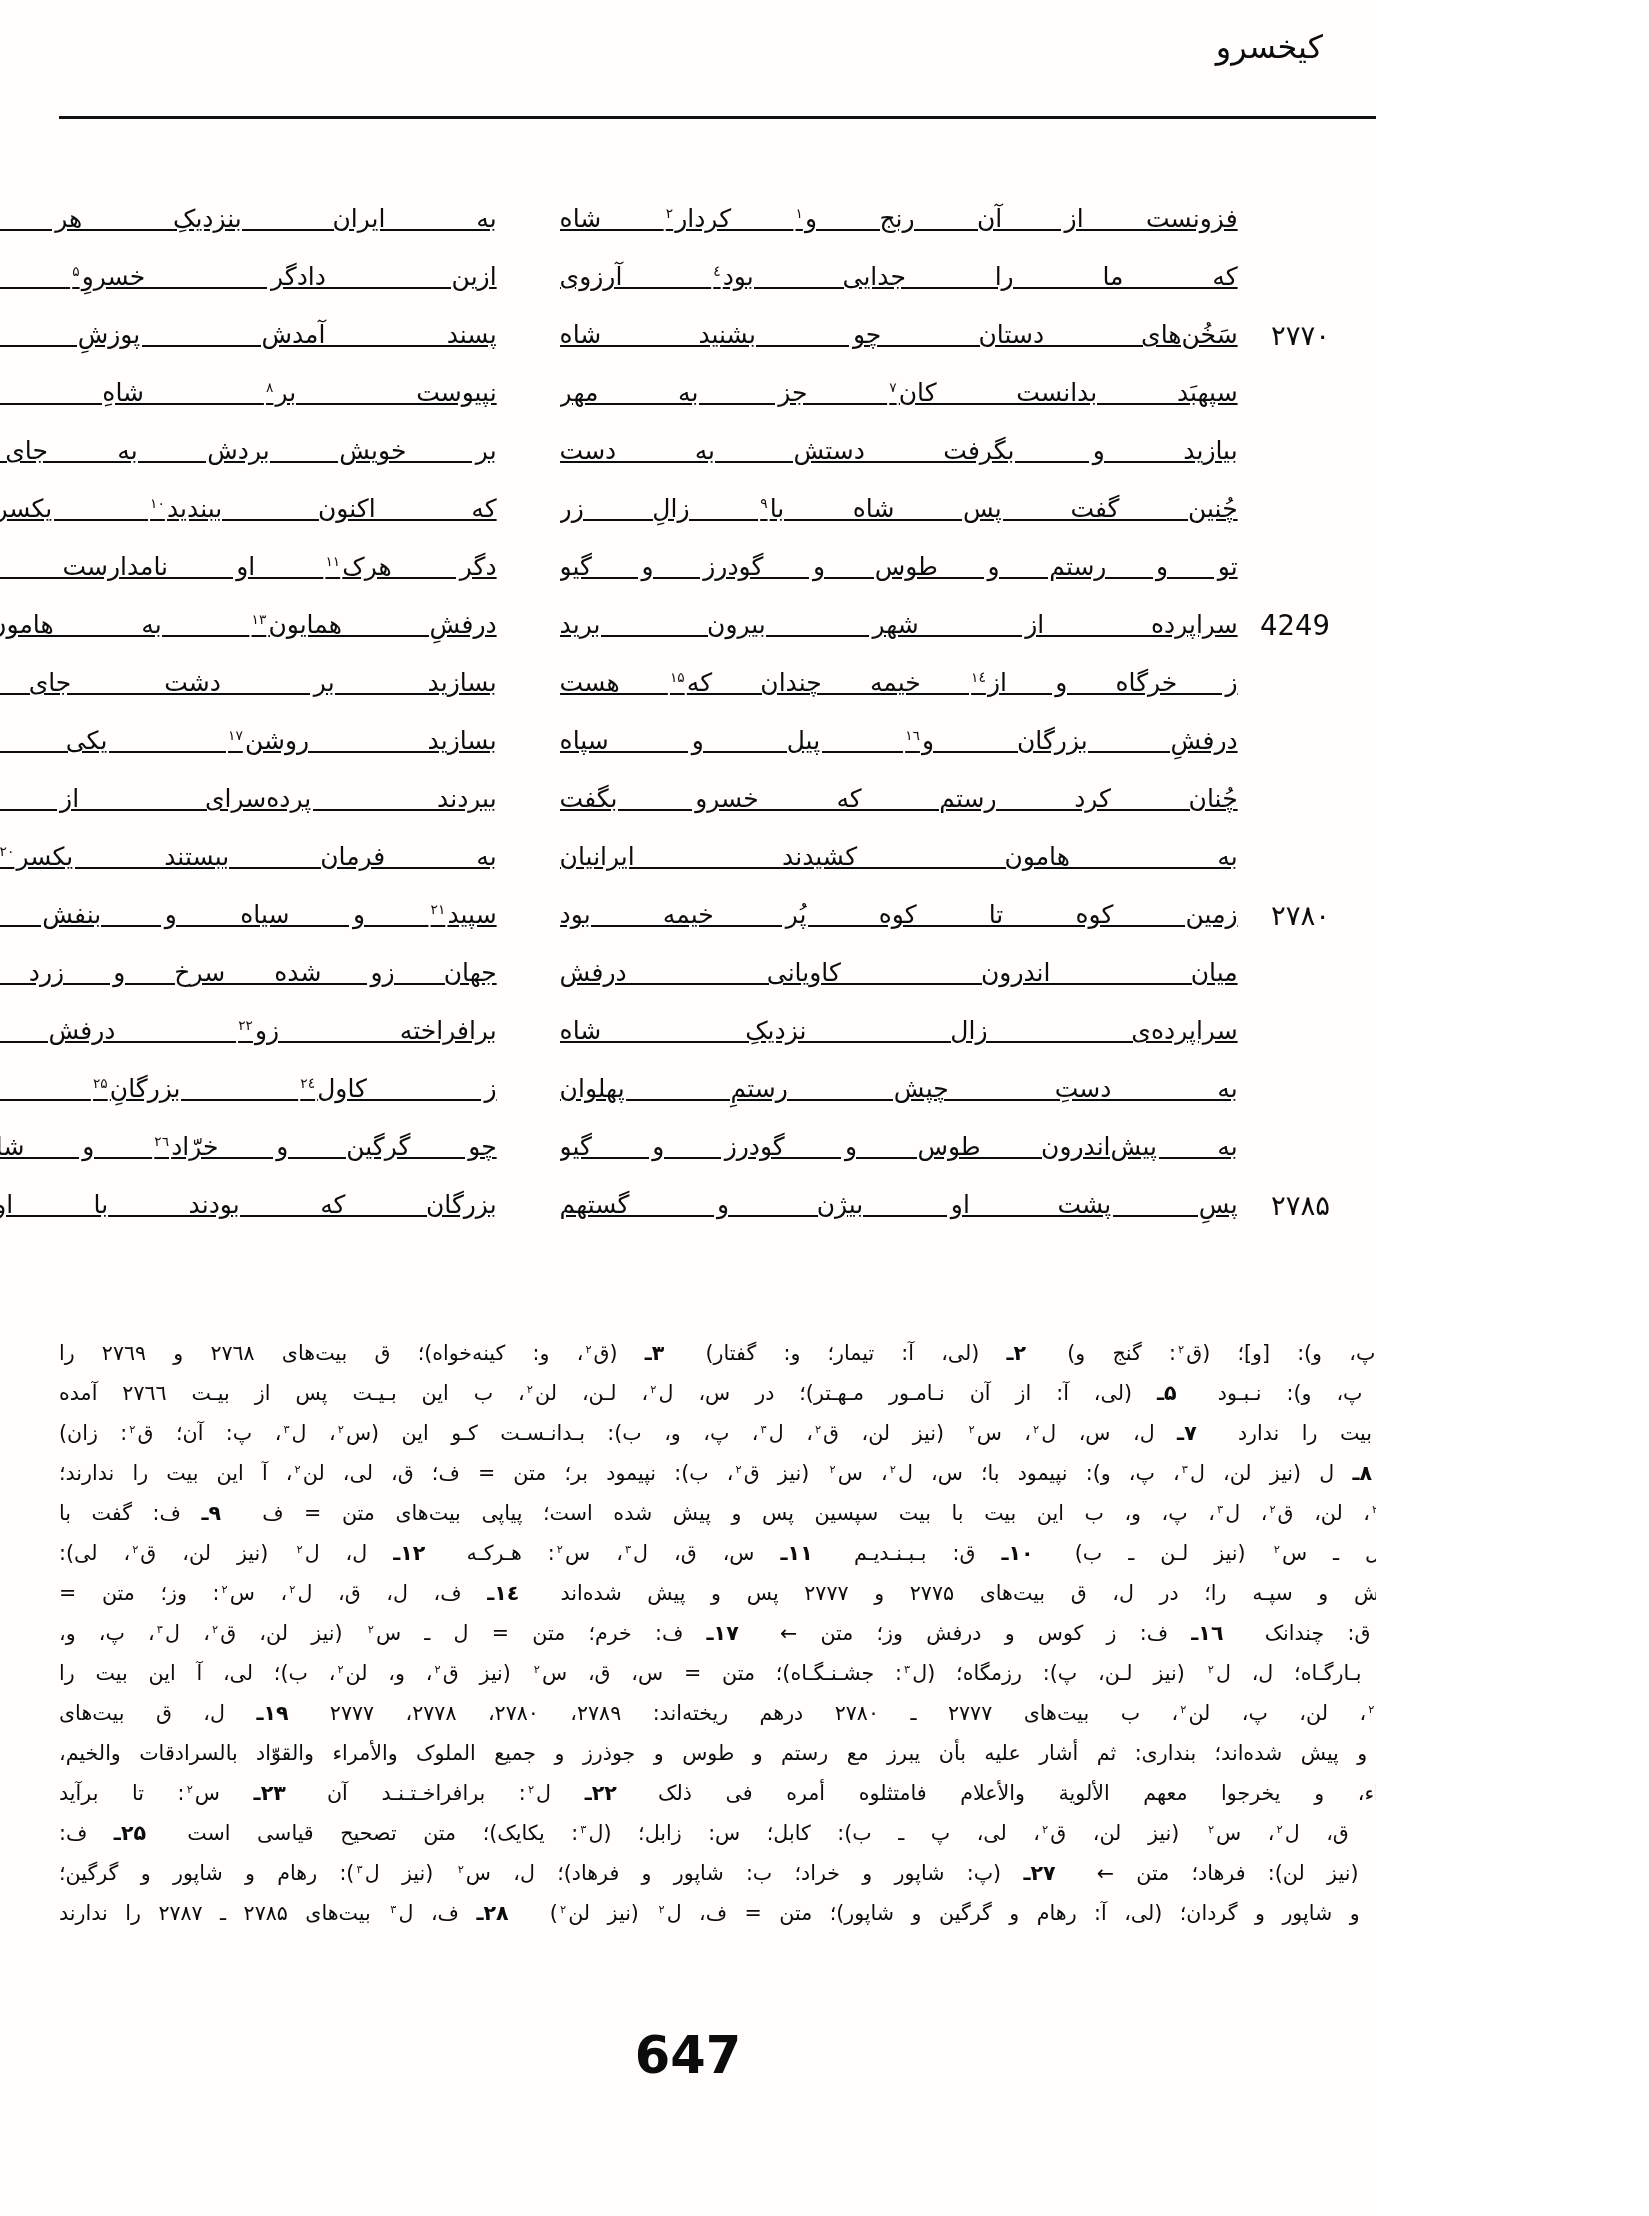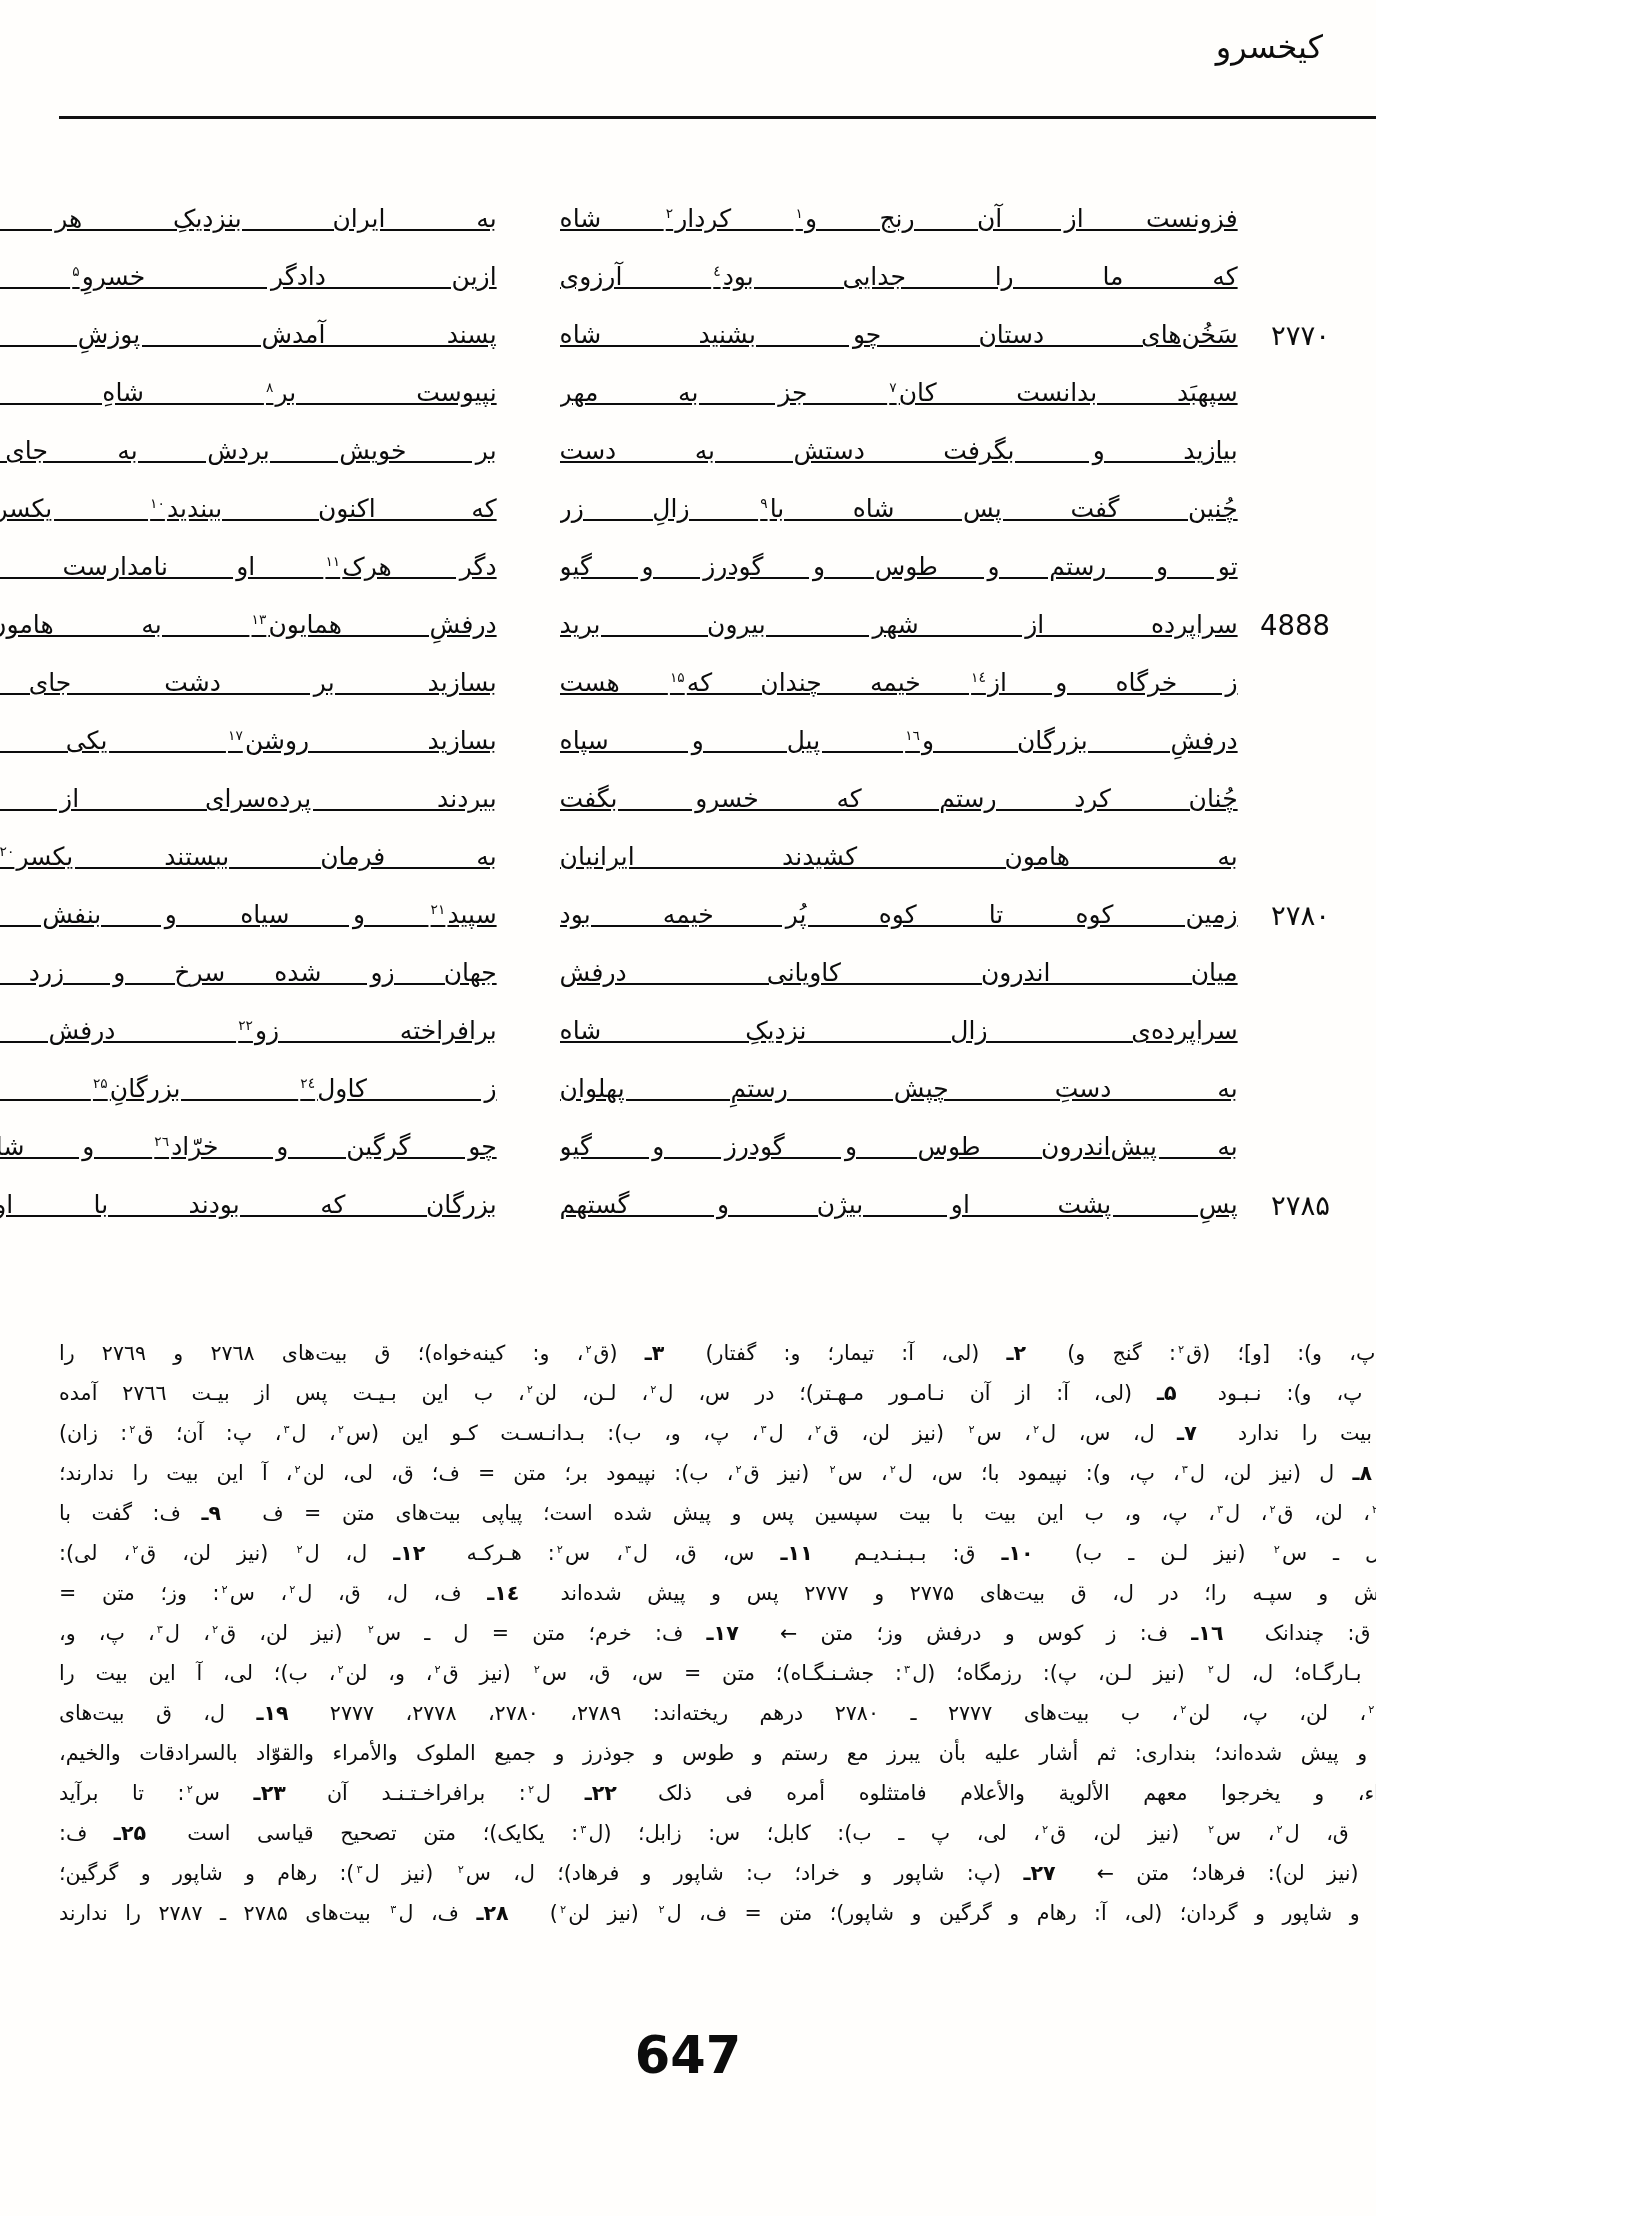--- a/index.html
+++ b/index.html
@@ -141,21 +141,21 @@
     </div>
 
     <div class="verse-row">
       <div class="verse-num"></div>
       <div class="hem hem-first">تو و رستم و طوس و گودرز و گیو</div>
       <div class="row-spacer"></div>
       <div class="hem hem-second">دگر هرک<sup>۱۱</sup> او نامدارست و<sup>۱۲</sup> نیو،</div>
     </div>
 
     <div class="verse-row">
-      <div class="verse-num">4888</div>
+      <div class="verse-num">4249</div>
       <div class="hem hem-first">سراپرده از شهر بیرون برید</div>
       <div class="row-spacer"></div>
       <div class="hem hem-second">درفشِ همایون<sup>۱۳</sup> به هامون برید</div>
     </div>
 
     <div class="verse-row">
       <div class="verse-num"></div>
       <div class="hem hem-first">ز خرگاه و از<sup>۱٤</sup> خیمه چندان که<sup>۱۵</sup> هست</div>
       <div class="row-spacer"></div>
       <div class="hem hem-second">بسازید بر دشت جای نشست</div>

